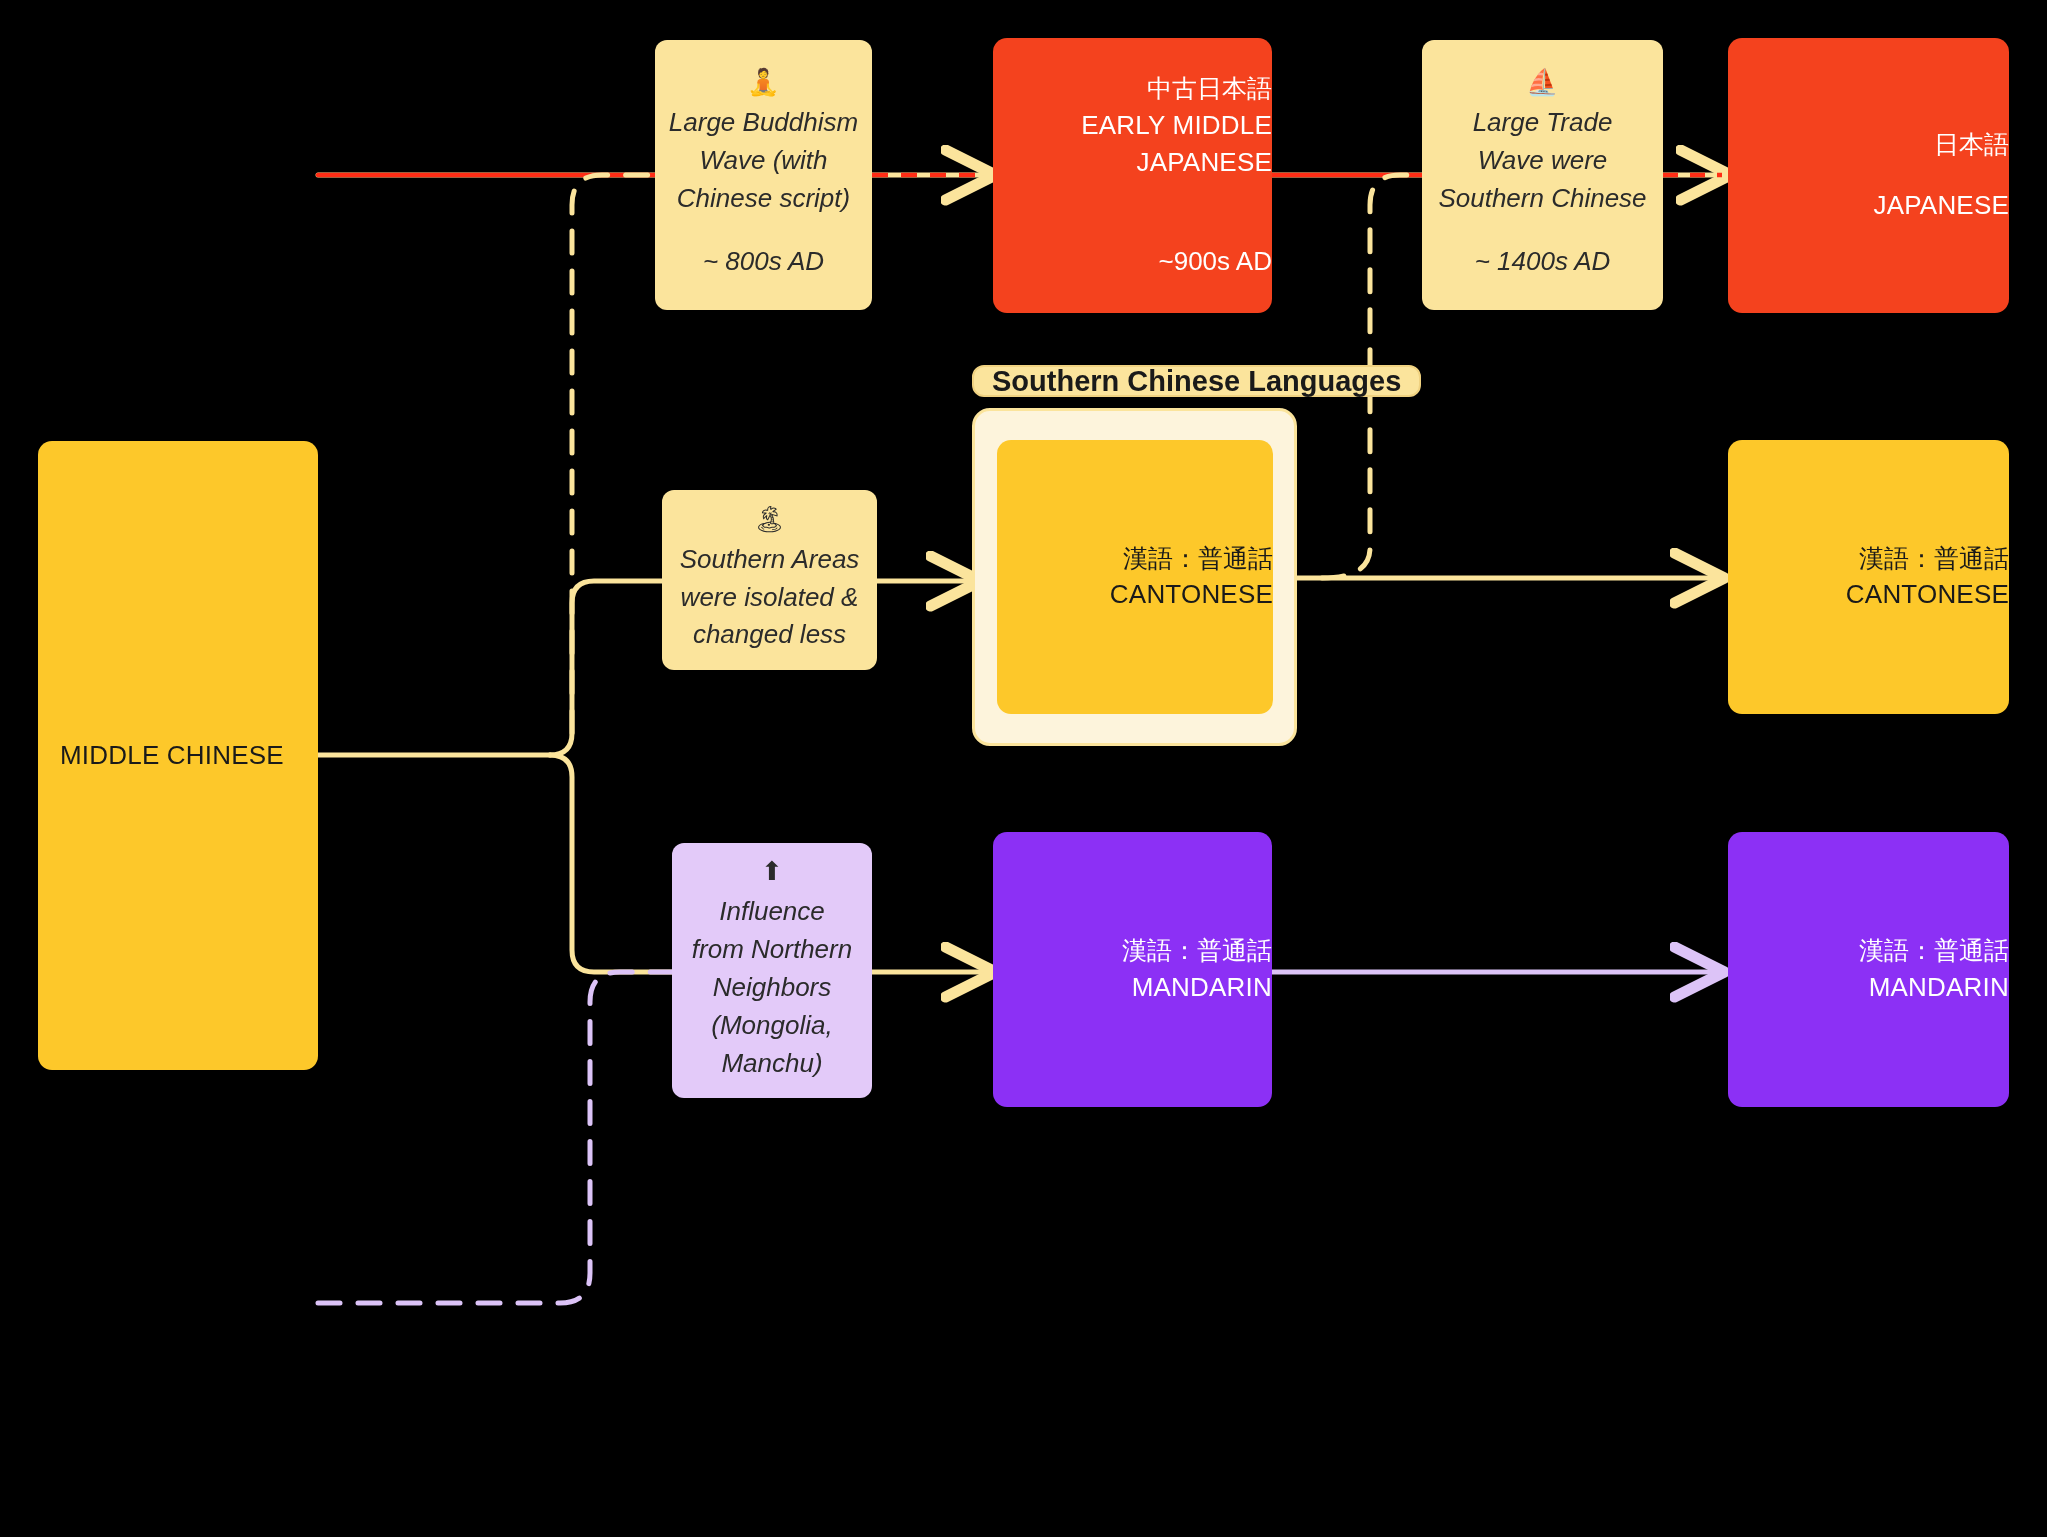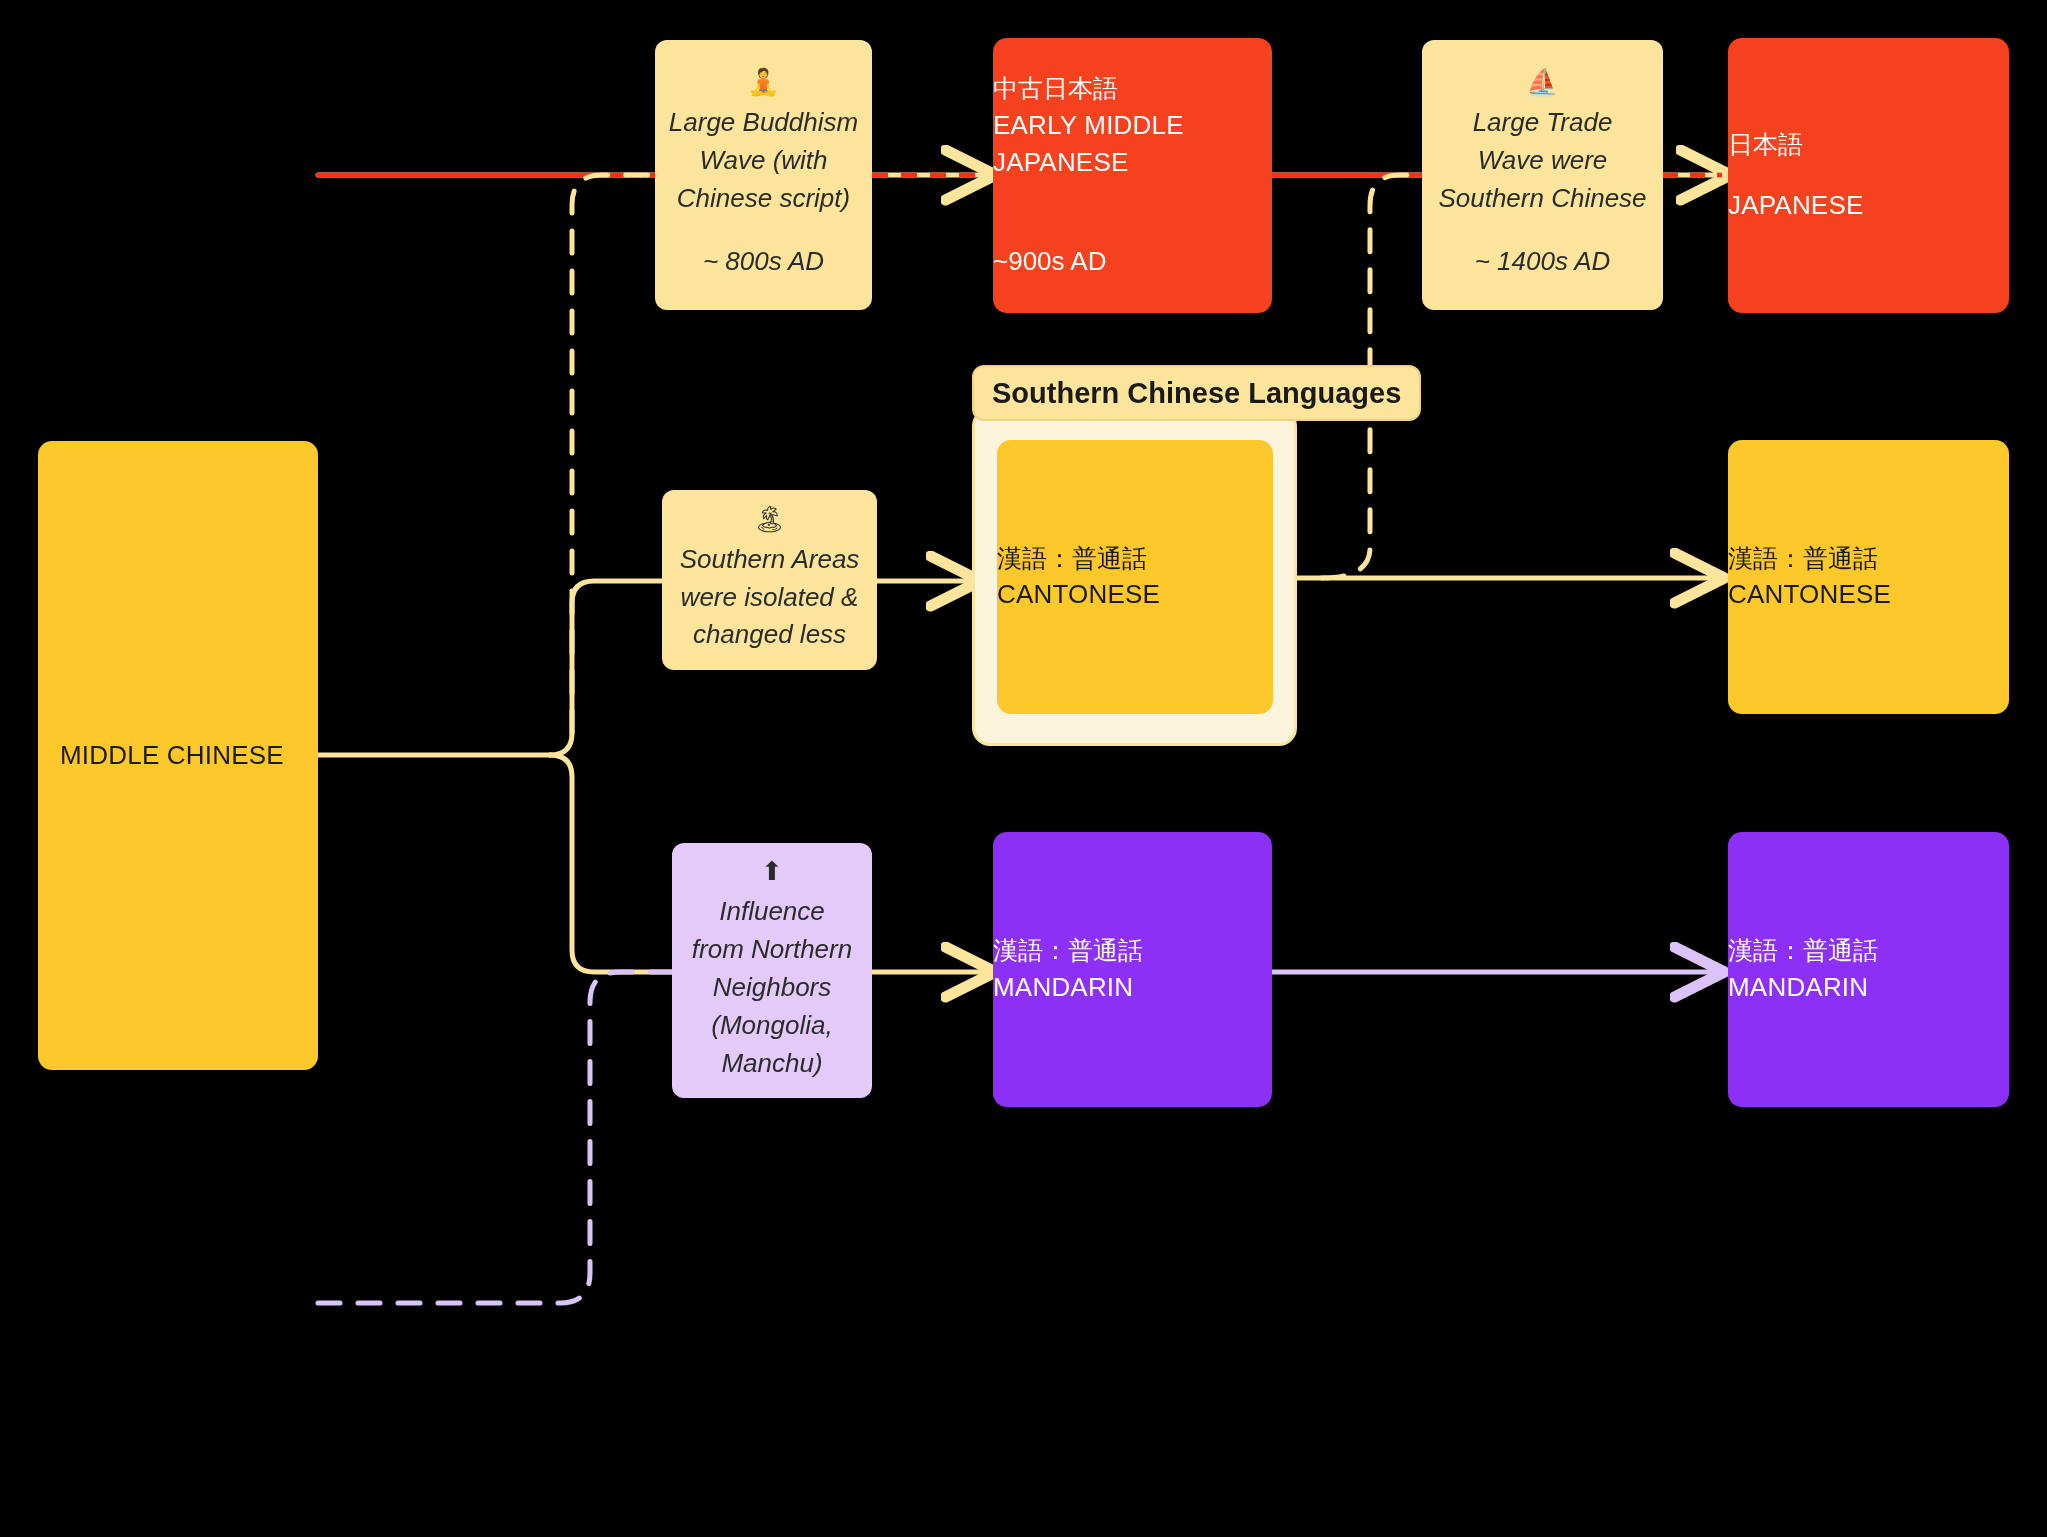--- a/index.html
+++ b/index.html
@@ -1,21 +1,21 @@
 <!DOCTYPE html>
 <html><head>
 <meta charset="utf-8">
 <style>
   html,body{margin:0;padding:0;background:#000;}
   body{width:2047px;height:1537px;overflow:hidden;font-family:"Liberation Sans",sans-serif;}
   #stage{position:relative;width:2047px;height:1537px;background:#000;}
   svg.edges{position:absolute;left:0;top:0;width:2047px;height:1537px;pointer-events:none;}
 
   .node{position:absolute;box-sizing:border-box;border-radius:14px;
-        display:flex;flex-direction:column;align-items:flex-start;justify-content:center;
+        display:flex;flex-direction:column;align-items:flex-end;justify-content:center;
         text-align:center;line-height:1.42;}
   .node.left{align-items:flex-start;text-align:left;}
 
   .red{background:#f4421e;color:#fff;}
   .yellow{background:#fdc82a;color:#1a1a1a;}
   .purple{background:#8c30f5;color:#fff;}
 
   .note{position:absolute;box-sizing:border-box;border-radius:12px;
         background:#fbe49c;color:#2b2b2b;font-style:italic;font-weight:500;
         display:flex;flex-direction:column;align-items:center;justify-content:center;
@@ -108,21 +108,21 @@
     <g>
       <path d="M1272,972 L1722,972" stroke="#dcc3f7" stroke-width="5" fill="none" marker-end="url(#ah-lilac)" stroke-linecap="round"></path>
     </g>
 
     <g>
       <path d="M318,1303 L560,1303 Q590,1303 590,1273 L590,1002 Q590,972 620,972 L680,972" stroke="#dcc3f7" stroke-width="5" fill="none" stroke-dasharray="22 18" stroke-linecap="round"></path>
     </g>
   </svg>
 
   <div class="group" style="left:972px;top:408px;width:325px;height:338px;"></div>
-  <div class="group-label" style="left:972px;top:365px;height:56px;">Southern Chinese Languages</div>
+  <div class="group-label" style="left:972px;top:365px;height:32px;">Southern Chinese Languages</div>
 
 
   <div class="node red" style="left:993px;top:38px;width:279px;height:275px;">
     <span class="jp">中古日本語</span>
     <span class="en">EARLY MIDDLE</span>
     <span class="en">JAPANESE</span>
     <span class="era">~900s AD</span>
   </div>
 
   <div class="node red" style="left:1728px;top:38px;width:281px;height:275px;gap:24px;">

